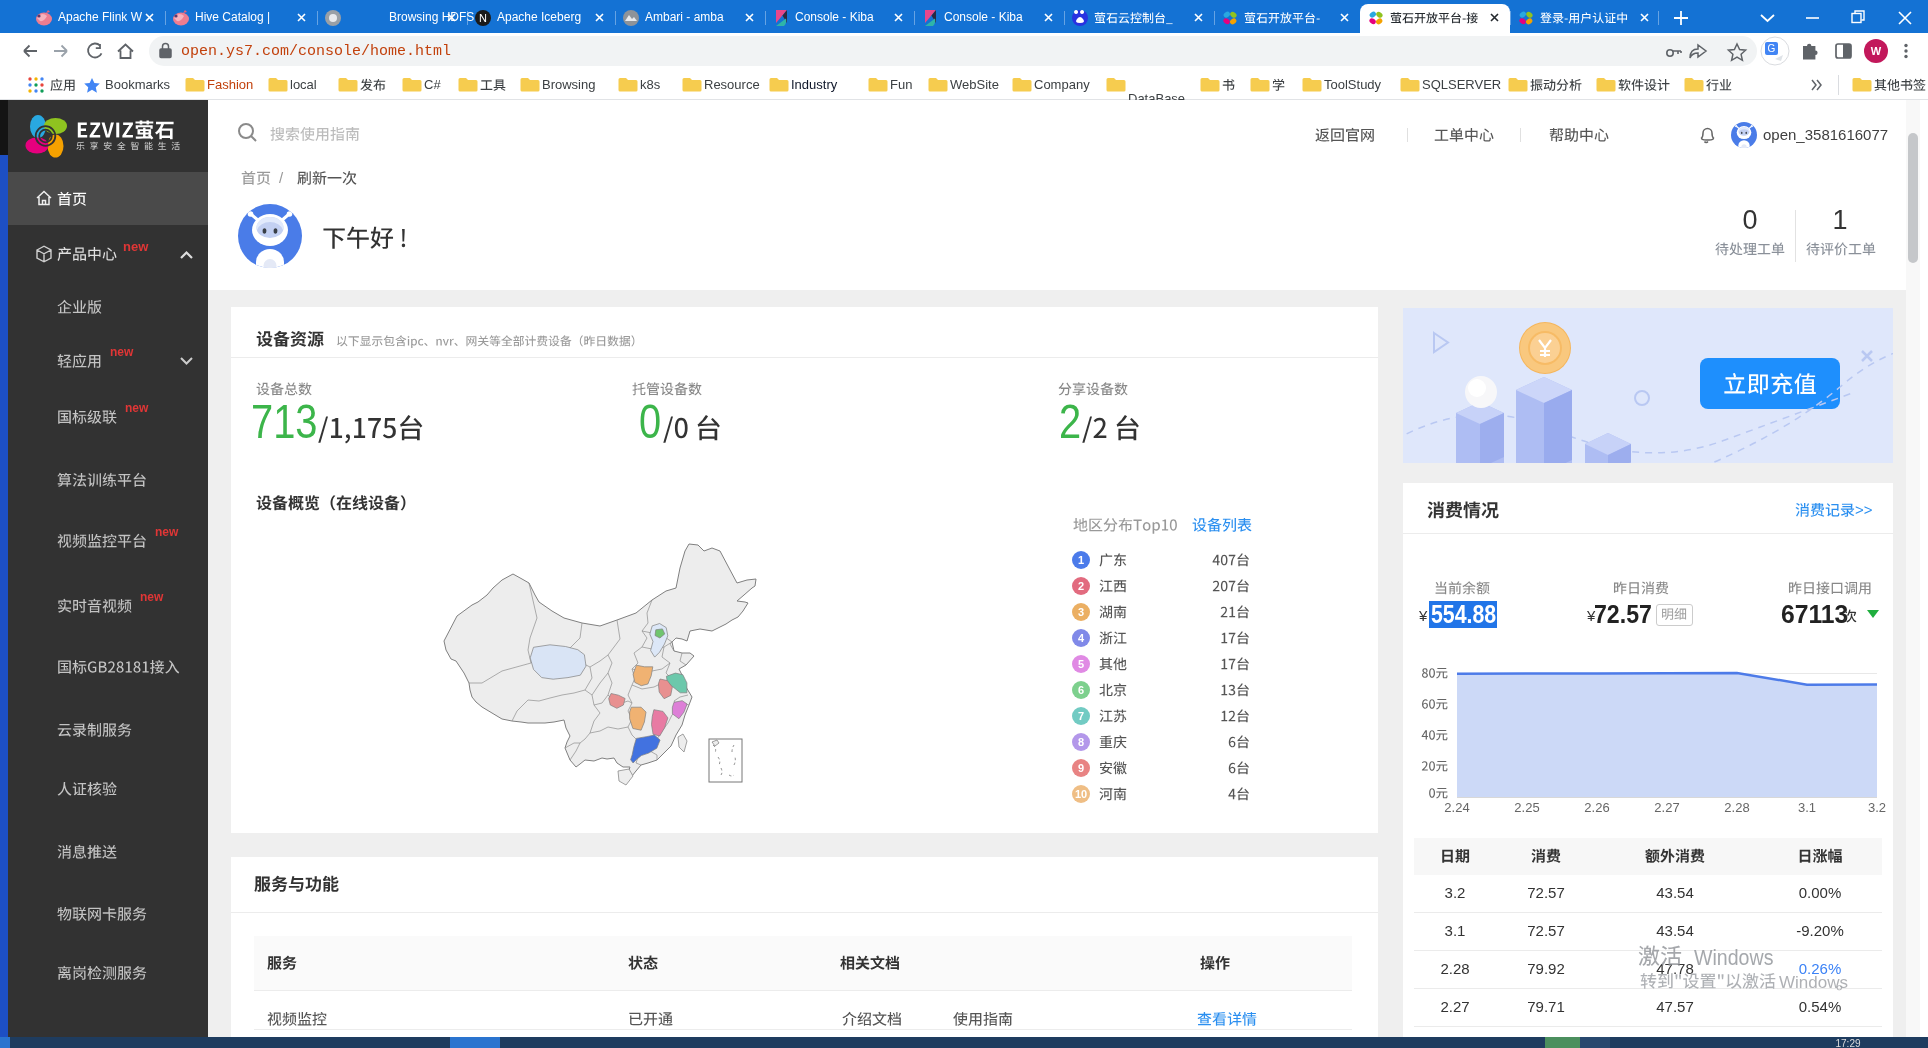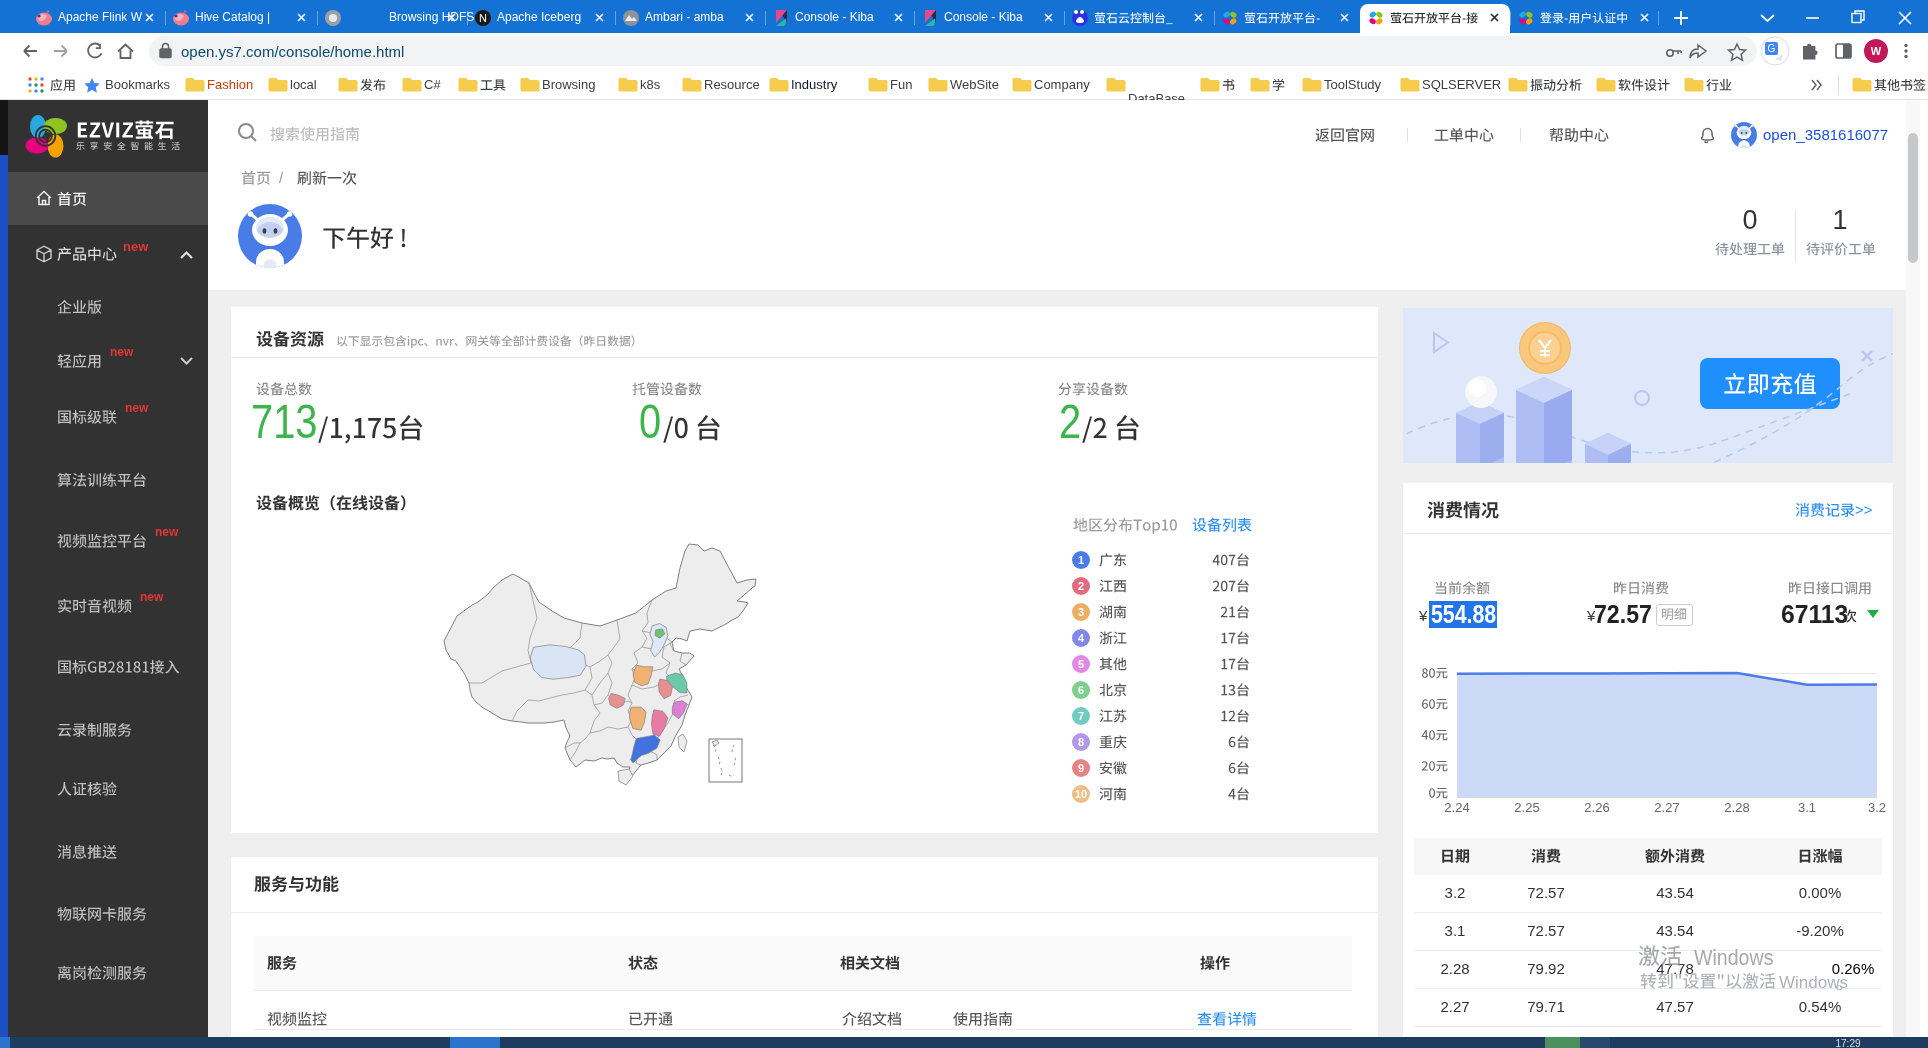--- a/index.html
+++ b/index.html
@@ -5,21 +5,21 @@
 <div style="position:absolute;left:0;top:70px;width:1928px;height:30px;background:#ffffff;border-bottom:1px solid #e1e3e6;box-sizing:border-box"></div>
 <div style="position:absolute;top:11px;font-size:12px;color:#ffffff;font-family:'Liberation Sans',sans-serif;line-height:1.10;white-space:pre;left:58px;">Apache Flink W</div>
 <div style="position:absolute;top:11px;font-size:12px;color:#ffffff;font-family:'Liberation Sans',sans-serif;line-height:1.10;white-space:pre;left:195px;">Hive Catalog |</div>
 <div style="position:absolute;top:11px;font-size:12px;color:#ffffff;font-family:'Liberation Sans',sans-serif;line-height:1.10;white-space:pre;left:347px;margin-left:42px;">Browsing HDFS</div>
 <div style="position:absolute;top:11px;font-size:12px;color:#ffffff;font-family:'Liberation Sans',sans-serif;line-height:1.10;white-space:pre;left:497px;">Apache Iceberg</div>
 <div style="position:absolute;top:11px;font-size:12px;color:#ffffff;font-family:'Liberation Sans',sans-serif;line-height:1.10;white-space:pre;left:645px;">Ambari - amba</div>
 <div style="position:absolute;top:11px;font-size:12px;color:#ffffff;font-family:'Liberation Sans',sans-serif;line-height:1.10;white-space:pre;left:795px;">Console - Kiba</div>
 <div style="position:absolute;top:11px;font-size:12px;color:#ffffff;font-family:'Liberation Sans',sans-serif;line-height:1.10;white-space:pre;left:944px;">Console - Kiba</div>
 <div style="position:absolute;left:1360px;top:4px;width:150px;height:29px;background:#fff;border-radius:8px 8px 0 0"></div>
 <div style="position:absolute;left:149px;top:36px;width:1608px;height:30px;background:#f1f3f4;border-radius:15px"></div>
-<div style="position:absolute;top:44px;font-size:15px;color:#0c4a6e;font-family:Liberation Sans, sans-serif;line-height:1.10;white-space:pre;left:181px;">open.ys7.com/console/home.html</div>
+<div style="position:absolute;top:44px;font-size:15px;color:#c2410c;font-family:Liberation Mono, monospace;line-height:1.10;white-space:pre;left:181px;">open.ys7.com/console/home.html</div>
 <div style="position:absolute;top:78px;font-size:13px;color:#3c4043;font-family:'Liberation Sans',sans-serif;line-height:1.10;white-space:pre;left:105px;">Bookmarks</div>
 <div style="position:absolute;top:78px;font-size:13px;color:#c2410c;font-family:'Liberation Sans',sans-serif;line-height:1.10;white-space:pre;left:207px;">Fashion</div>
 <div style="position:absolute;top:78px;font-size:13px;color:#3c4043;font-family:'Liberation Sans',sans-serif;line-height:1.10;white-space:pre;left:290px;">local</div>
 <div style="position:absolute;top:78px;font-size:13px;color:#3c4043;font-family:'Liberation Sans',sans-serif;line-height:1.10;white-space:pre;left:424px;">C#</div>
 <div style="position:absolute;top:78px;font-size:13px;color:#3c4043;font-family:'Liberation Sans',sans-serif;line-height:1.10;white-space:pre;left:542px;">Browsing</div>
 <div style="position:absolute;top:78px;font-size:13px;color:#3c4043;font-family:'Liberation Sans',sans-serif;line-height:1.10;white-space:pre;left:640px;">k8s</div>
 <div style="position:absolute;top:78px;font-size:13px;color:#3c4043;font-family:'Liberation Sans',sans-serif;line-height:1.10;white-space:pre;left:704px;">Resource</div>
 <div style="position:absolute;top:78px;font-size:13px;color:#0f172a;font-family:'Liberation Sans',sans-serif;line-height:1.10;white-space:pre;left:791px;">Industry</div>
 <div style="position:absolute;top:78px;font-size:13px;color:#3c4043;font-family:'Liberation Sans',sans-serif;line-height:1.10;white-space:pre;left:890px;">Fun</div>
 <div style="position:absolute;top:78px;font-size:13px;color:#3c4043;font-family:'Liberation Sans',sans-serif;line-height:1.10;white-space:pre;left:950px;">WebSite</div>
@@ -31,21 +31,21 @@
 <div style="position:absolute;left:208px;top:100px;width:1698px;height:190px;background:#ffffff"></div>
 <div style="position:absolute;left:0;top:100px;width:8px;height:937px;background:#1d4fc4"></div>
 <div style="position:absolute;left:0;top:100px;width:8px;height:55px;background:#141414"></div>
 <div style="position:absolute;left:8px;top:100px;width:200px;height:937px;background:#323232"></div>
 <div style="position:absolute;left:8px;top:172px;width:200px;height:53px;background:#4a4a4a"></div>
 <div style="position:absolute;top:240px;font-size:13px;color:#e03636;font-family:'Liberation Sans',sans-serif;line-height:1.10;white-space:pre;font-weight:700;left:123px;">new</div>
 <div style="position:absolute;top:346px;font-size:12px;color:#e03636;font-family:'Liberation Sans',sans-serif;line-height:1.10;white-space:pre;font-weight:700;left:110.0px;">new</div>
 <div style="position:absolute;top:402px;font-size:12px;color:#e03636;font-family:'Liberation Sans',sans-serif;line-height:1.10;white-space:pre;font-weight:700;left:125.0px;">new</div>
 <div style="position:absolute;top:526px;font-size:12px;color:#e03636;font-family:'Liberation Sans',sans-serif;line-height:1.10;white-space:pre;font-weight:700;left:155.0px;">new</div>
 <div style="position:absolute;top:591px;font-size:12px;color:#e03636;font-family:'Liberation Sans',sans-serif;line-height:1.10;white-space:pre;font-weight:700;left:140.0px;">new</div>
-<div style="position:absolute;top:127px;font-size:15px;color:#1d4ed8;font-family:'Liberation Sans',sans-serif;line-height:1.10;white-space:pre;left:1763px;">open_3581616077</div>
+<div style="position:absolute;top:127px;font-size:15px;color:#404040;font-family:'Liberation Sans',sans-serif;line-height:1.10;white-space:pre;left:1763px;">open_3581616077</div>
 <div style="position:absolute;top:170px;font-size:15px;color:#999999;font-family:'Liberation Sans',sans-serif;line-height:1.10;white-space:pre;left:279px;">/</div>
 <div style="position:absolute;top:206px;font-size:27px;color:#333333;font-family:'Liberation Sans',sans-serif;line-height:1.10;white-space:pre;left:1750px;transform:translateX(-50%);transform-origin:50% 50%;">0</div>
 <div style="position:absolute;left:1795px;top:210px;width:1px;height:52px;background:#e2e2e2"></div>
 <div style="position:absolute;top:206px;font-size:27px;color:#333333;font-family:'Liberation Sans',sans-serif;line-height:1.10;white-space:pre;left:1840px;transform:translateX(-50%);transform-origin:50% 50%;">1</div>
 <div style="position:absolute;left:231px;top:307px;width:1147px;height:526px;background:#fff"></div>
 <div style="position:absolute;left:231px;top:357px;width:1147px;height:1px;background:#ececec"></div>
 <div style="position:absolute;top:396px;font-size:48px;color:#3cb54a;font-family:'Liberation Sans',sans-serif;line-height:1.10;white-space:pre;left:251px;transform:scaleX(0.83);transform-origin:0 50%;">713</div>
 <div style="position:absolute;top:396px;font-size:48px;color:#3cb54a;font-family:'Liberation Sans',sans-serif;line-height:1.10;white-space:pre;left:639px;transform:scaleX(0.83);transform-origin:0 50%;">0</div>
 <div style="position:absolute;top:396px;font-size:48px;color:#3cb54a;font-family:'Liberation Sans',sans-serif;line-height:1.10;white-space:pre;left:1059px;transform:scaleX(0.83);transform-origin:0 50%;">2</div>
 <div style="position:absolute;left:231px;top:857px;width:1147px;height:180px;background:#fff"></div>
@@ -84,21 +84,21 @@
 <div style="position:absolute;top:885px;font-size:15px;color:#333333;font-family:'Liberation Sans',sans-serif;line-height:1.10;white-space:pre;left:1820px;transform:translateX(-50%);transform-origin:50% 50%;">0.00%</div>
 <div style="position:absolute;left:1414px;top:912px;width:468px;height:1px;background:#ebebeb"></div>
 <div style="position:absolute;top:923px;font-size:15px;color:#333333;font-family:'Liberation Sans',sans-serif;line-height:1.10;white-space:pre;left:1455px;transform:translateX(-50%);transform-origin:50% 50%;">3.1</div>
 <div style="position:absolute;top:923px;font-size:15px;color:#333333;font-family:'Liberation Sans',sans-serif;line-height:1.10;white-space:pre;left:1546px;transform:translateX(-50%);transform-origin:50% 50%;">72.57</div>
 <div style="position:absolute;top:923px;font-size:15px;color:#333333;font-family:'Liberation Sans',sans-serif;line-height:1.10;white-space:pre;left:1675px;transform:translateX(-50%);transform-origin:50% 50%;">43.54</div>
 <div style="position:absolute;top:923px;font-size:15px;color:#333333;font-family:'Liberation Sans',sans-serif;line-height:1.10;white-space:pre;left:1820px;transform:translateX(-50%);transform-origin:50% 50%;">-9.20%</div>
 <div style="position:absolute;left:1414px;top:950px;width:468px;height:1px;background:#ebebeb"></div>
 <div style="position:absolute;top:961px;font-size:15px;color:#333333;font-family:'Liberation Sans',sans-serif;line-height:1.10;white-space:pre;left:1455px;transform:translateX(-50%);transform-origin:50% 50%;">2.28</div>
 <div style="position:absolute;top:961px;font-size:15px;color:#333333;font-family:'Liberation Sans',sans-serif;line-height:1.10;white-space:pre;left:1546px;transform:translateX(-50%);transform-origin:50% 50%;">79.92</div>
 <div style="position:absolute;top:961px;font-size:15px;color:#333333;font-family:'Liberation Sans',sans-serif;line-height:1.10;white-space:pre;left:1675px;transform:translateX(-50%);transform-origin:50% 50%;">47.78</div>
-<div style="position:absolute;top:961px;font-size:15px;color:#000000;font-family:'Liberation Sans',sans-serif;line-height:1.10;white-space:pre;left:1820px;transform:translateX(-50%);transform-origin:50% 50%;margin-left:33px;">0.26%</div>
+<div style="position:absolute;top:961px;font-size:15px;color:#3b82f6;font-family:'Liberation Sans',sans-serif;line-height:1.10;white-space:pre;left:1820px;transform:translateX(-50%);transform-origin:50% 50%;">0.26%</div>
 <div style="position:absolute;left:1414px;top:988px;width:468px;height:1px;background:#ebebeb"></div>
 <div style="position:absolute;top:999px;font-size:15px;color:#333333;font-family:'Liberation Sans',sans-serif;line-height:1.10;white-space:pre;left:1455px;transform:translateX(-50%);transform-origin:50% 50%;">2.27</div>
 <div style="position:absolute;top:999px;font-size:15px;color:#333333;font-family:'Liberation Sans',sans-serif;line-height:1.10;white-space:pre;left:1546px;transform:translateX(-50%);transform-origin:50% 50%;">79.71</div>
 <div style="position:absolute;top:999px;font-size:15px;color:#333333;font-family:'Liberation Sans',sans-serif;line-height:1.10;white-space:pre;left:1675px;transform:translateX(-50%);transform-origin:50% 50%;">47.57</div>
 <div style="position:absolute;top:999px;font-size:15px;color:#333333;font-family:'Liberation Sans',sans-serif;line-height:1.10;white-space:pre;left:1820px;transform:translateX(-50%);transform-origin:50% 50%;">0.54%</div>
 <div style="position:absolute;left:1414px;top:1026px;width:468px;height:1px;background:#ebebeb"></div>
 <div style="position:absolute;top:946px;font-size:22px;color:rgba(143,146,151,0.8);font-family:'Liberation Sans',sans-serif;line-height:1.10;white-space:pre;left:1694px;transform:scaleX(0.89);transform-origin:0 50%;">Windows</div>
 <div style="position:absolute;top:974px;font-size:17px;color:rgba(155,158,163,0.8);font-family:'Liberation Sans',sans-serif;line-height:1.10;white-space:pre;left:1779px;">Windows</div>
 <div style="position:absolute;left:1906px;top:100px;width:14px;height:937px;background:#f8f8f8"></div>
 <div style="position:absolute;left:1908px;top:133px;width:10px;height:130px;background:#c5c7ca;border-radius:5px"></div>

